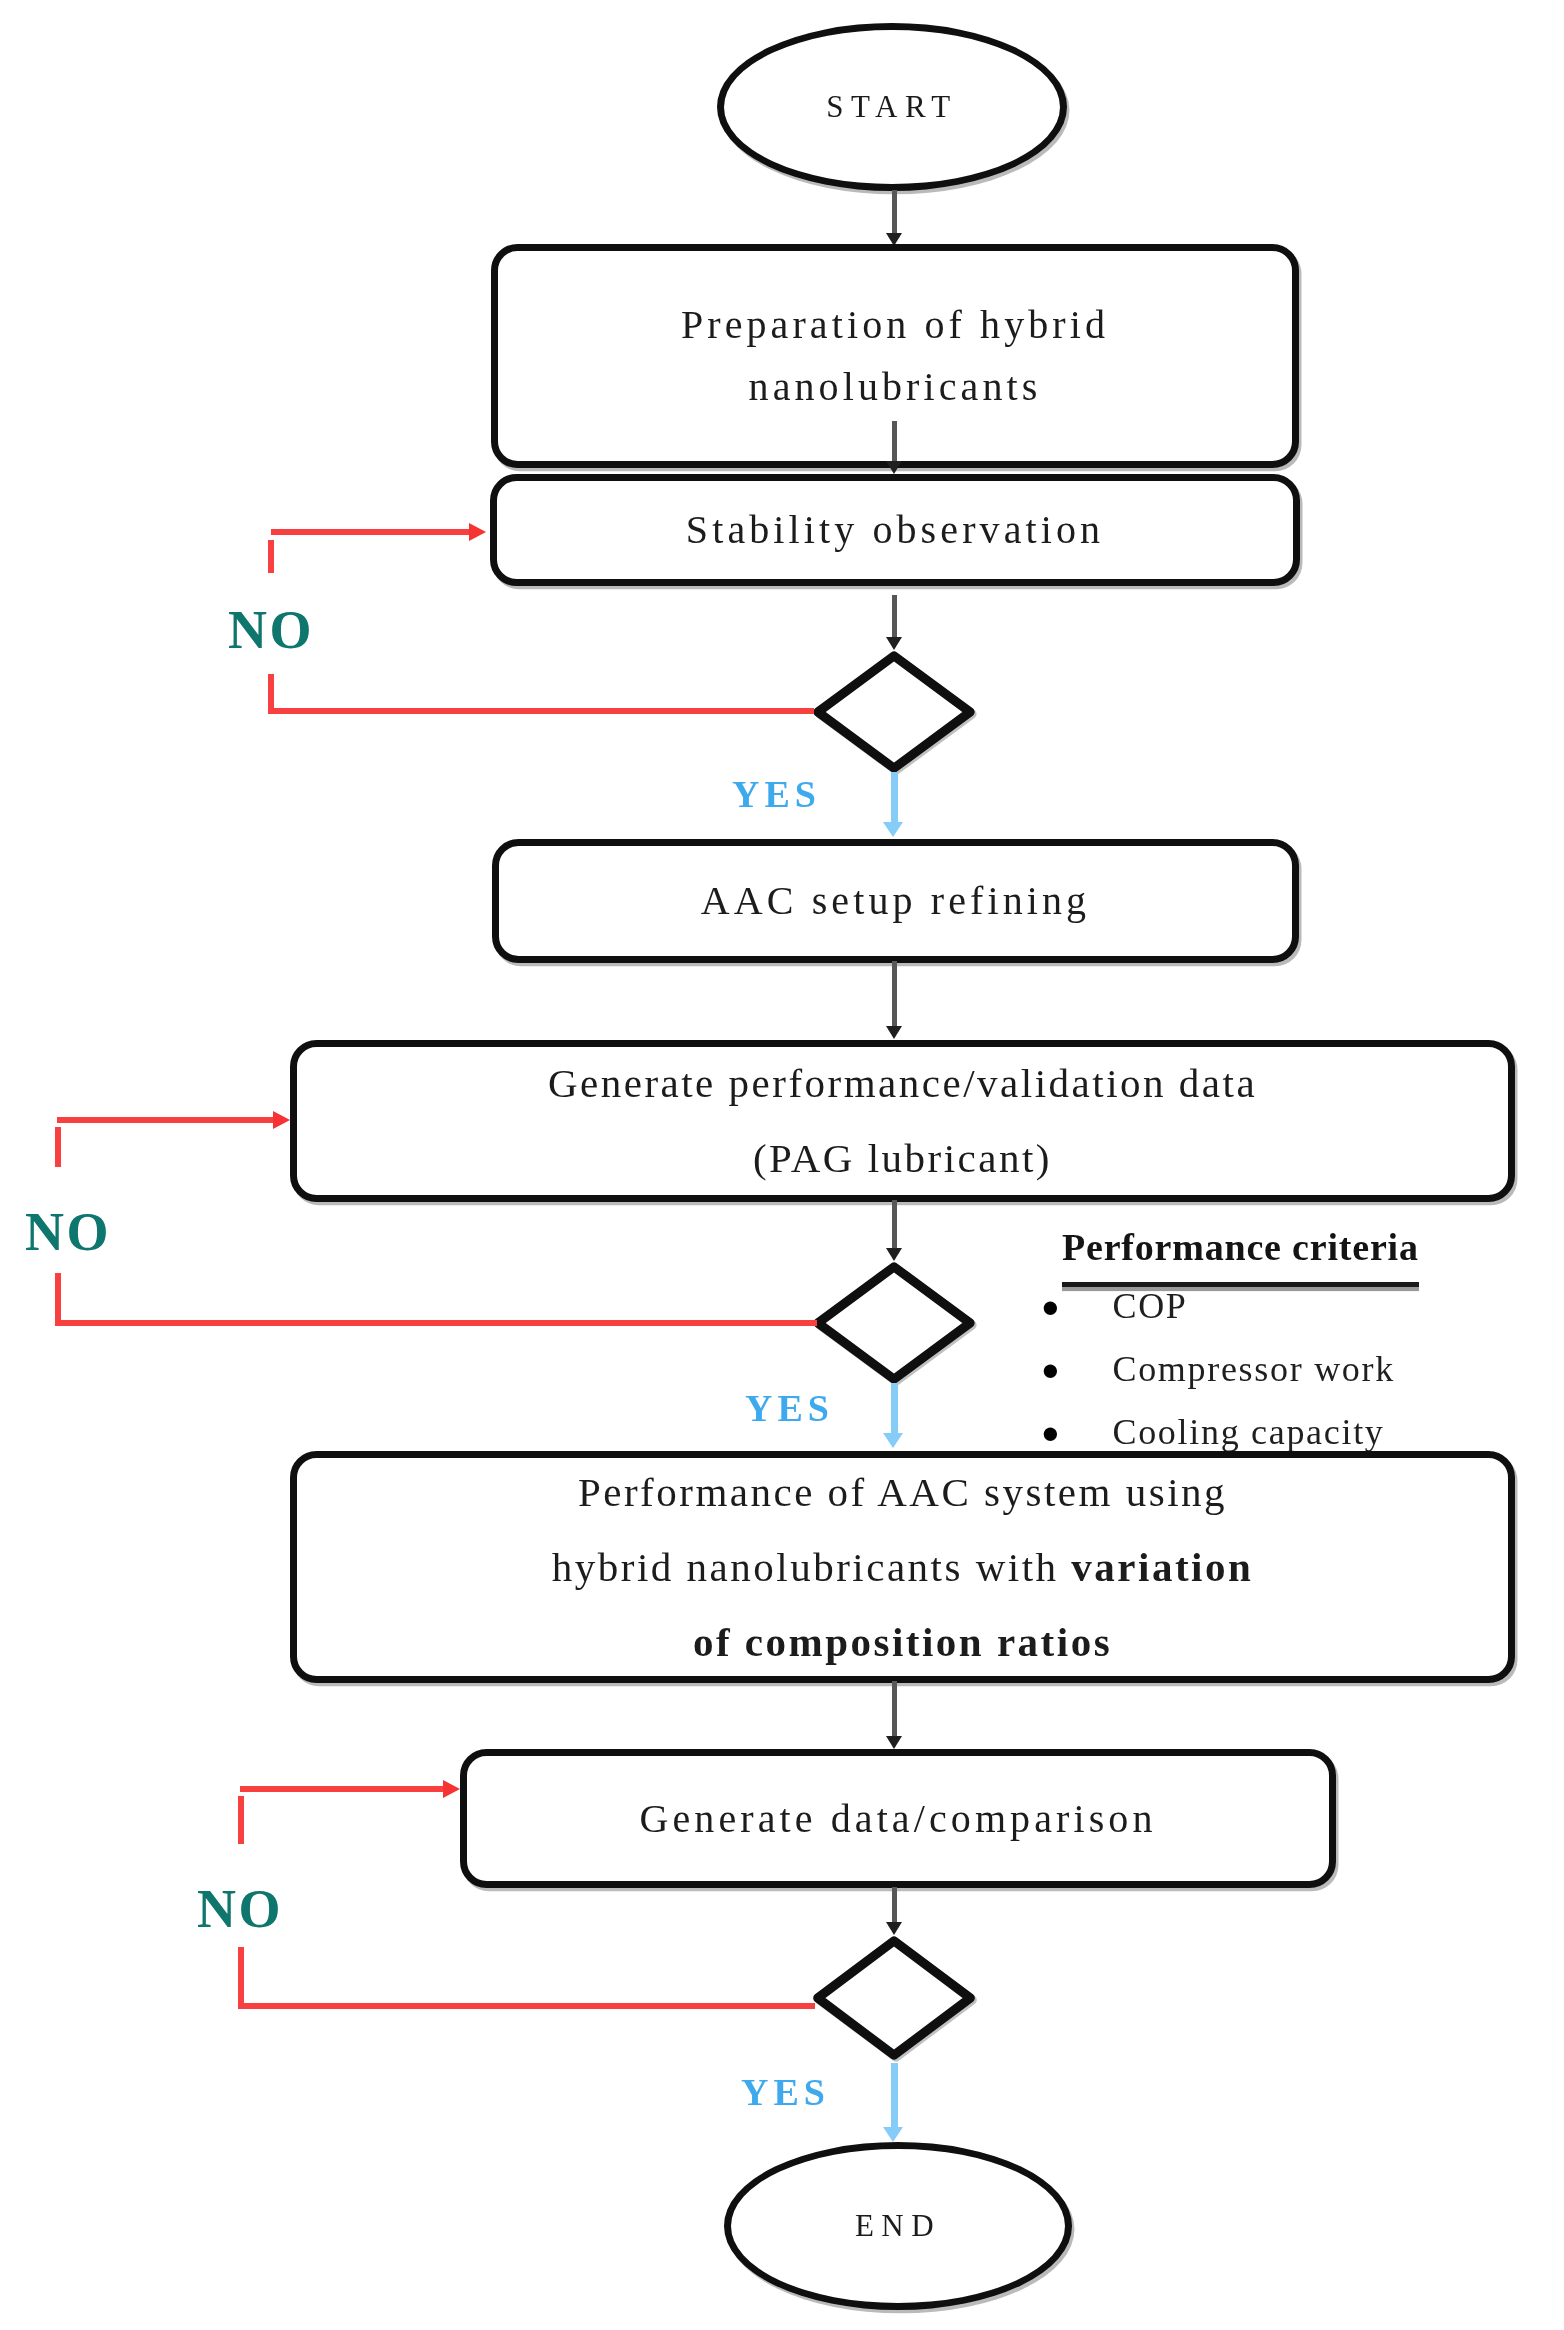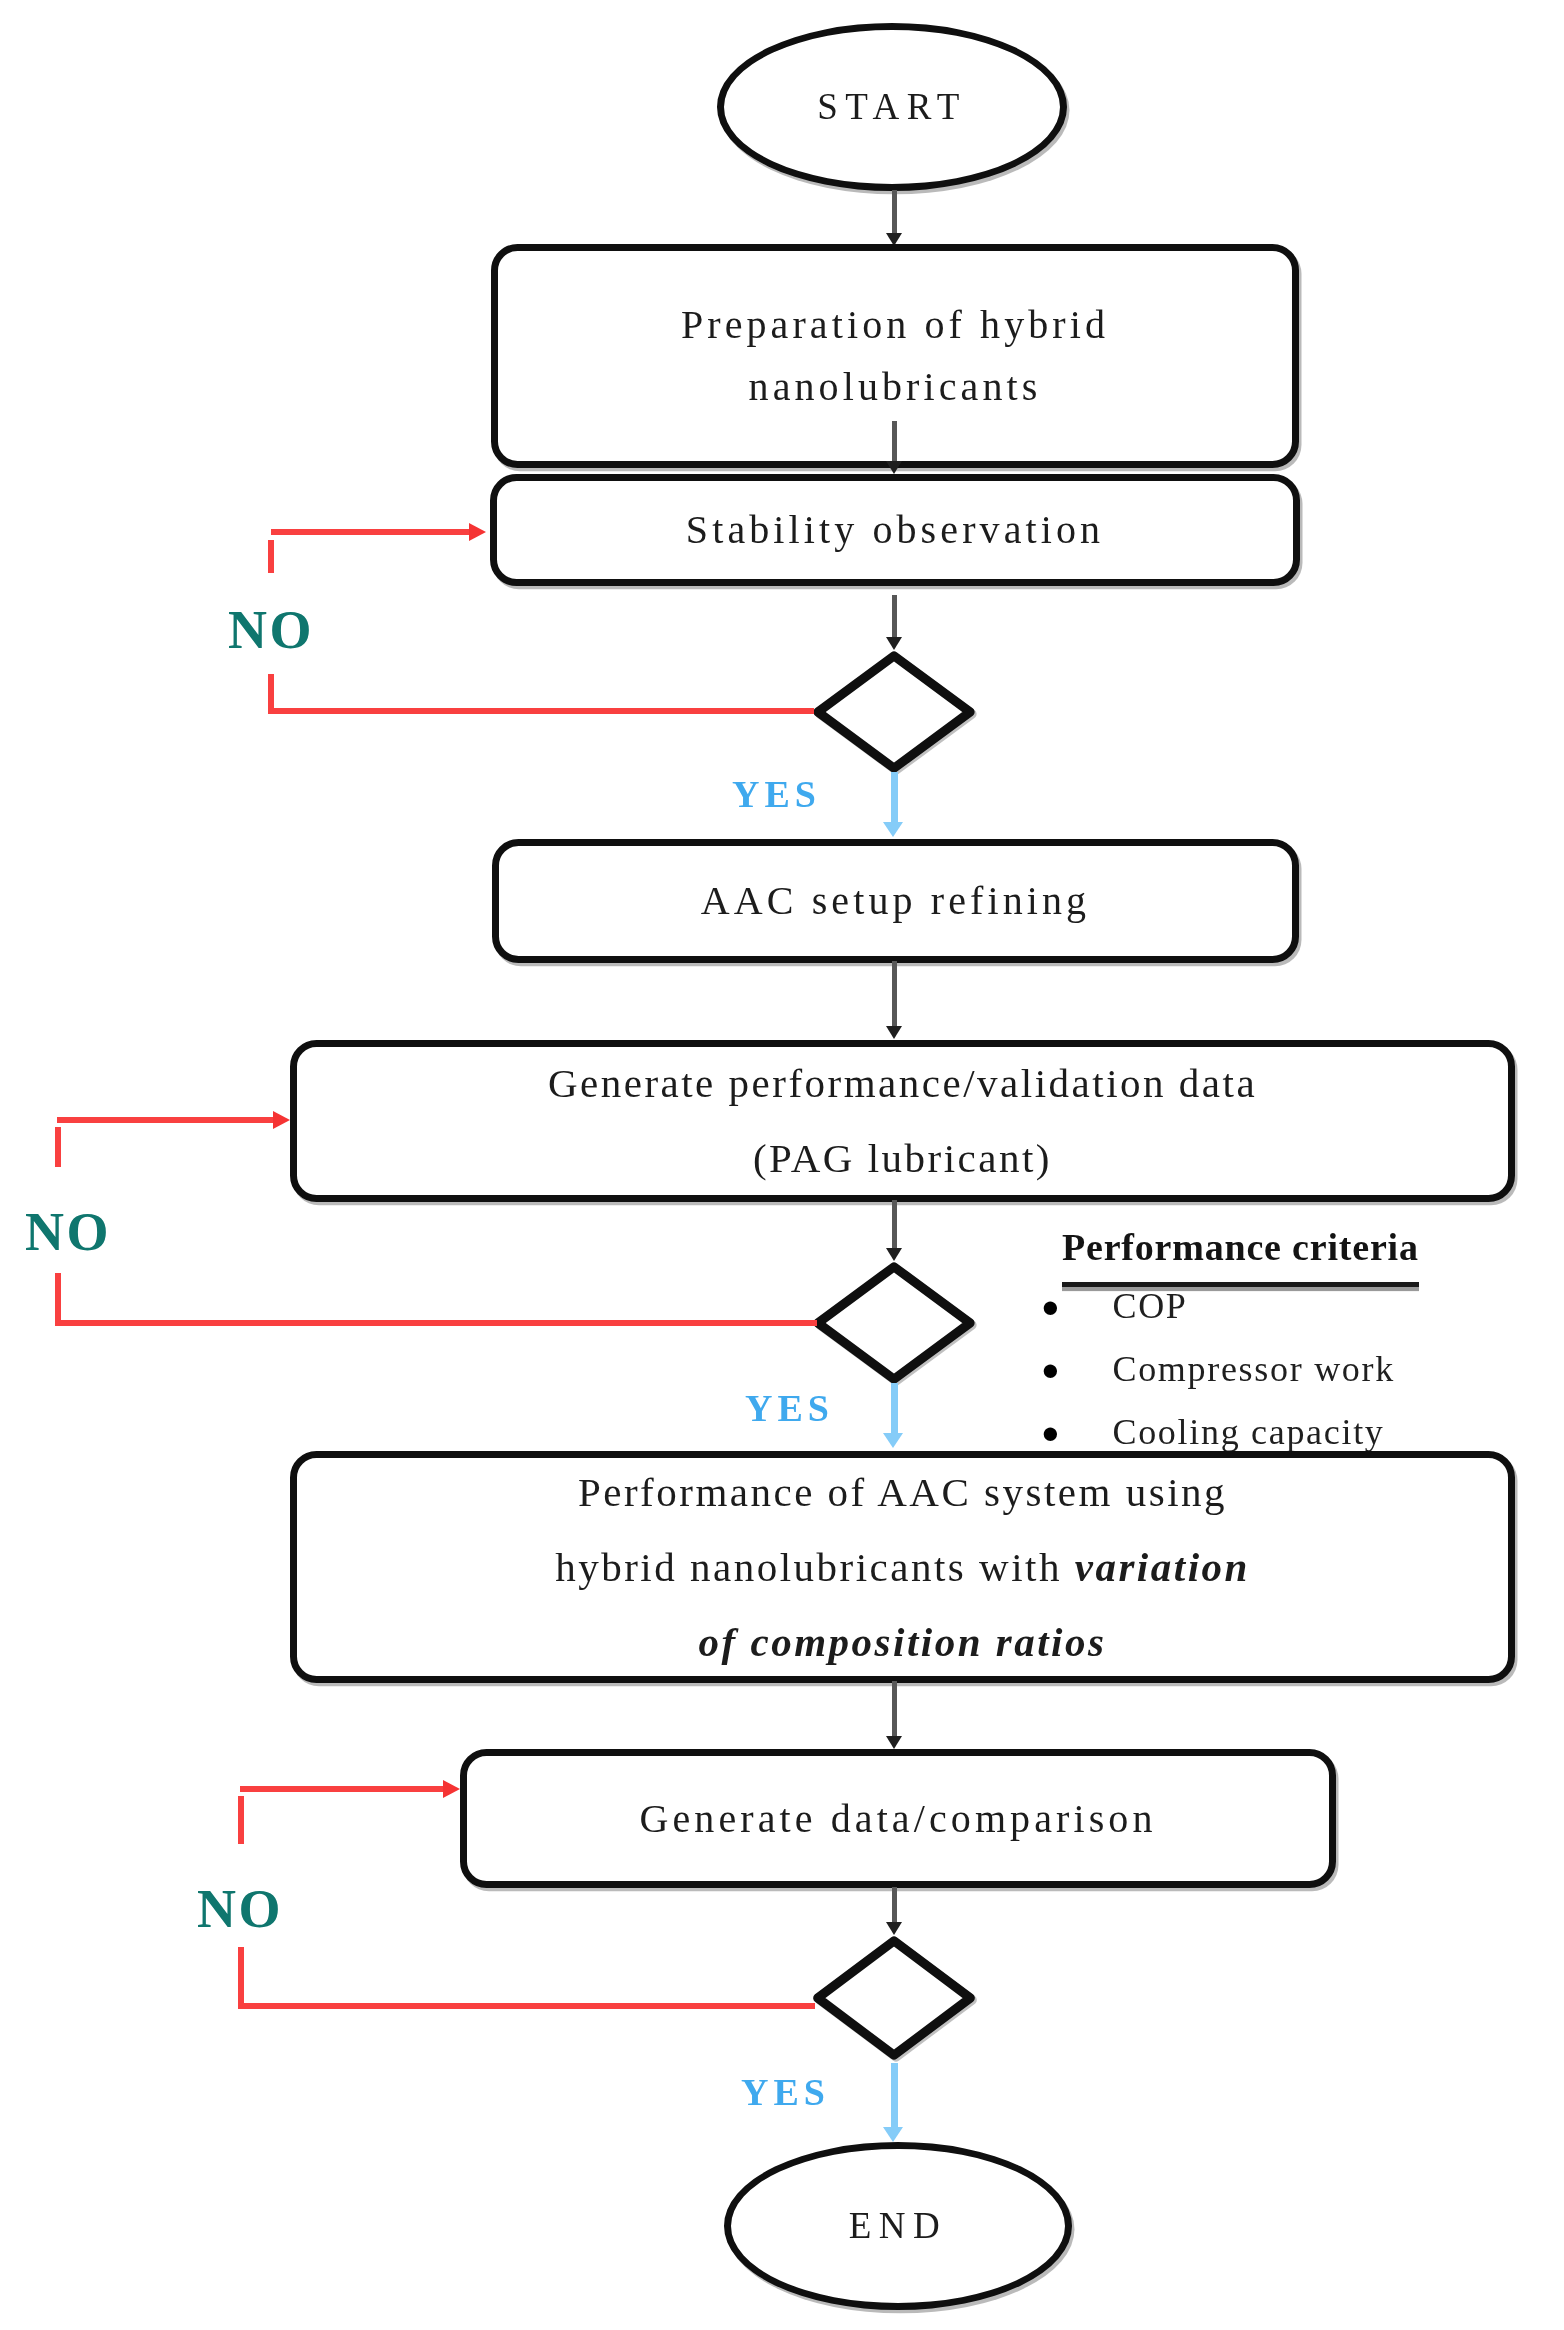--- a/index.html
+++ b/index.html
@@ -26,22 +26,22 @@
   }
   .terminator { border-radius: 50%; }
   .process { border-radius: 26.5px; }
   .node-text {
     font-size: 40px;
     letter-spacing: 4.1px;
     line-height: 1.55;
     color: #1c1c1c;
   }
   .node-text-lg { font-size: 41px; letter-spacing: 2.5px; line-height: 75px; }
-  .terminator .node-text { letter-spacing: 7.5px; font-size: 37px; text-align: center; }
-  .em-bi { font-style: italic; font-weight: bold; }
+  .terminator .node-text { letter-spacing: 7.5px; font-size: 31px; text-align: center; }
+  .em-bi { font-weight: bold; }
 
   .diamond-svg { position: absolute; filter: drop-shadow(2.5px 2.5px 0 rgba(130,130,130,0.5)); }
 
   .vline { position: absolute; width: 5px; background: #575757; }
   .vline.red { width: 5.8px; background: #f94040; }
   .vline.blue { width: 6.6px; background: #85ccf8; }
   .hline { position: absolute; height: 5.8px; background: #f94040; }
 
   .arrow-down {
     position: absolute; width: 0; height: 0;

